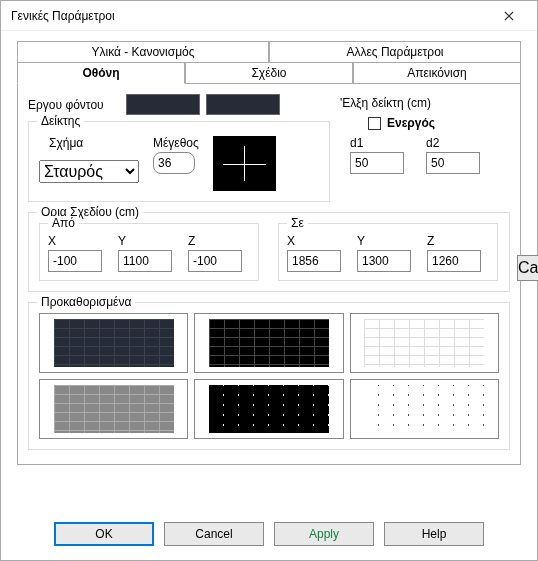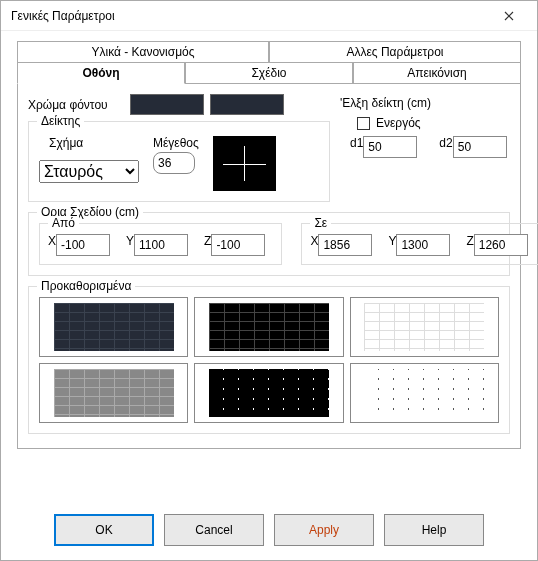--- a/index.html
+++ b/index.html
@@ -171,33 +171,33 @@
 }
 .dots.dark { --dc: #555; }
 .button-row {
   display: flex;
   gap: 10px;
   justify-content: center;
   padding: 10px 16px 14px 16px;
 }
 .dlg-btn {
   width: 100px;
-  height: 32px;
+  height: 24px;
   border: 1px solid #888;
   background: #e9e9e9;
   font-family: inherit;
   font-size: 12px;
 }
 .dlg-btn.primary {
   border: 1px solid #0078d7;
   box-shadow: 0 0 0 1px #0078d7 inset;
 }
-.dlg-btn.disabled { color: #c2410c; }
+.dlg-btn.disabled { color: #15803d; }
 .col-label { display:block; margin-bottom:2px; }
-.field { display:flex; flex-direction:row; margin-right:8px; }
+.field { display:flex; flex-direction:column; margin-right:8px; }
 .top-row { display:flex; align-items:flex-start; gap:10px; }
 .pointer-block { flex:1; }
 .snap-block { width: 170px; }
 .shape-row { display:flex; align-items:flex-start; gap:14px; margin-top:4px;}
 .bounds-row { display:flex; gap:19px; align-items:flex-end; }
 .sub-group { border:1px solid #ddd; padding:10px 8px 8px 8px; position:relative; flex:1;}
 .sub-group .group-title{ top:-8px; }
 .xyz-row { display:flex; gap:8px; align-items:flex-end;}
 </style>
 </head>
@@ -224,21 +224,21 @@
       <div class="tab active">Οθόνη</div>
       <div class="tab">Σχέδιο</div>
       <div class="tab">Απεικόνιση</div>
     </div>
 
     <div class="tab-panel">
 
       <div class="top-row">
         <div class="pointer-block">
           <div class="row" style="gap:22px;">
-            <span class="label">Χρώμα φόντου</span>
+            <span class="label">Εργου φόντου</span>
             <div class="row">
               <div class="swatch"></div>
               <div class="swatch"></div>
             </div>
           </div>
 
           <div class="group" style="margin-top:6px;">
             <span class="group-title">Δείκτης</span>
             <div class="shape-row">
               <div>
@@ -252,21 +252,21 @@
                 <input type="text" style="width: 42px; border-radius: 8px;" value="36">
               </div>
               <div class="cursor-preview"></div>
             </div>
           </div>
         </div>
 
         <div class="snap-block">
           <div class="no-border-group">
             <span class="label">'Ελξη δείκτη (cm)</span>
-            <div class="row" style="margin-top:6px; margin-left:17px;">
+            <div class="row" style="margin-top:6px; margin-left:28px;font-weight:bold;">
               <span class="checkbox"></span>
               <span>Ενεργός</span>
             </div>
             <div class="row" style="gap:14px; margin-top:6px; margin-left:10px;">
               <div class="field">
                 <span class="col-label">d1</span>
                 <input type="text" value="50" style="">
               </div>
               <div class="field">
                 <span class="col-label">d2</span>

